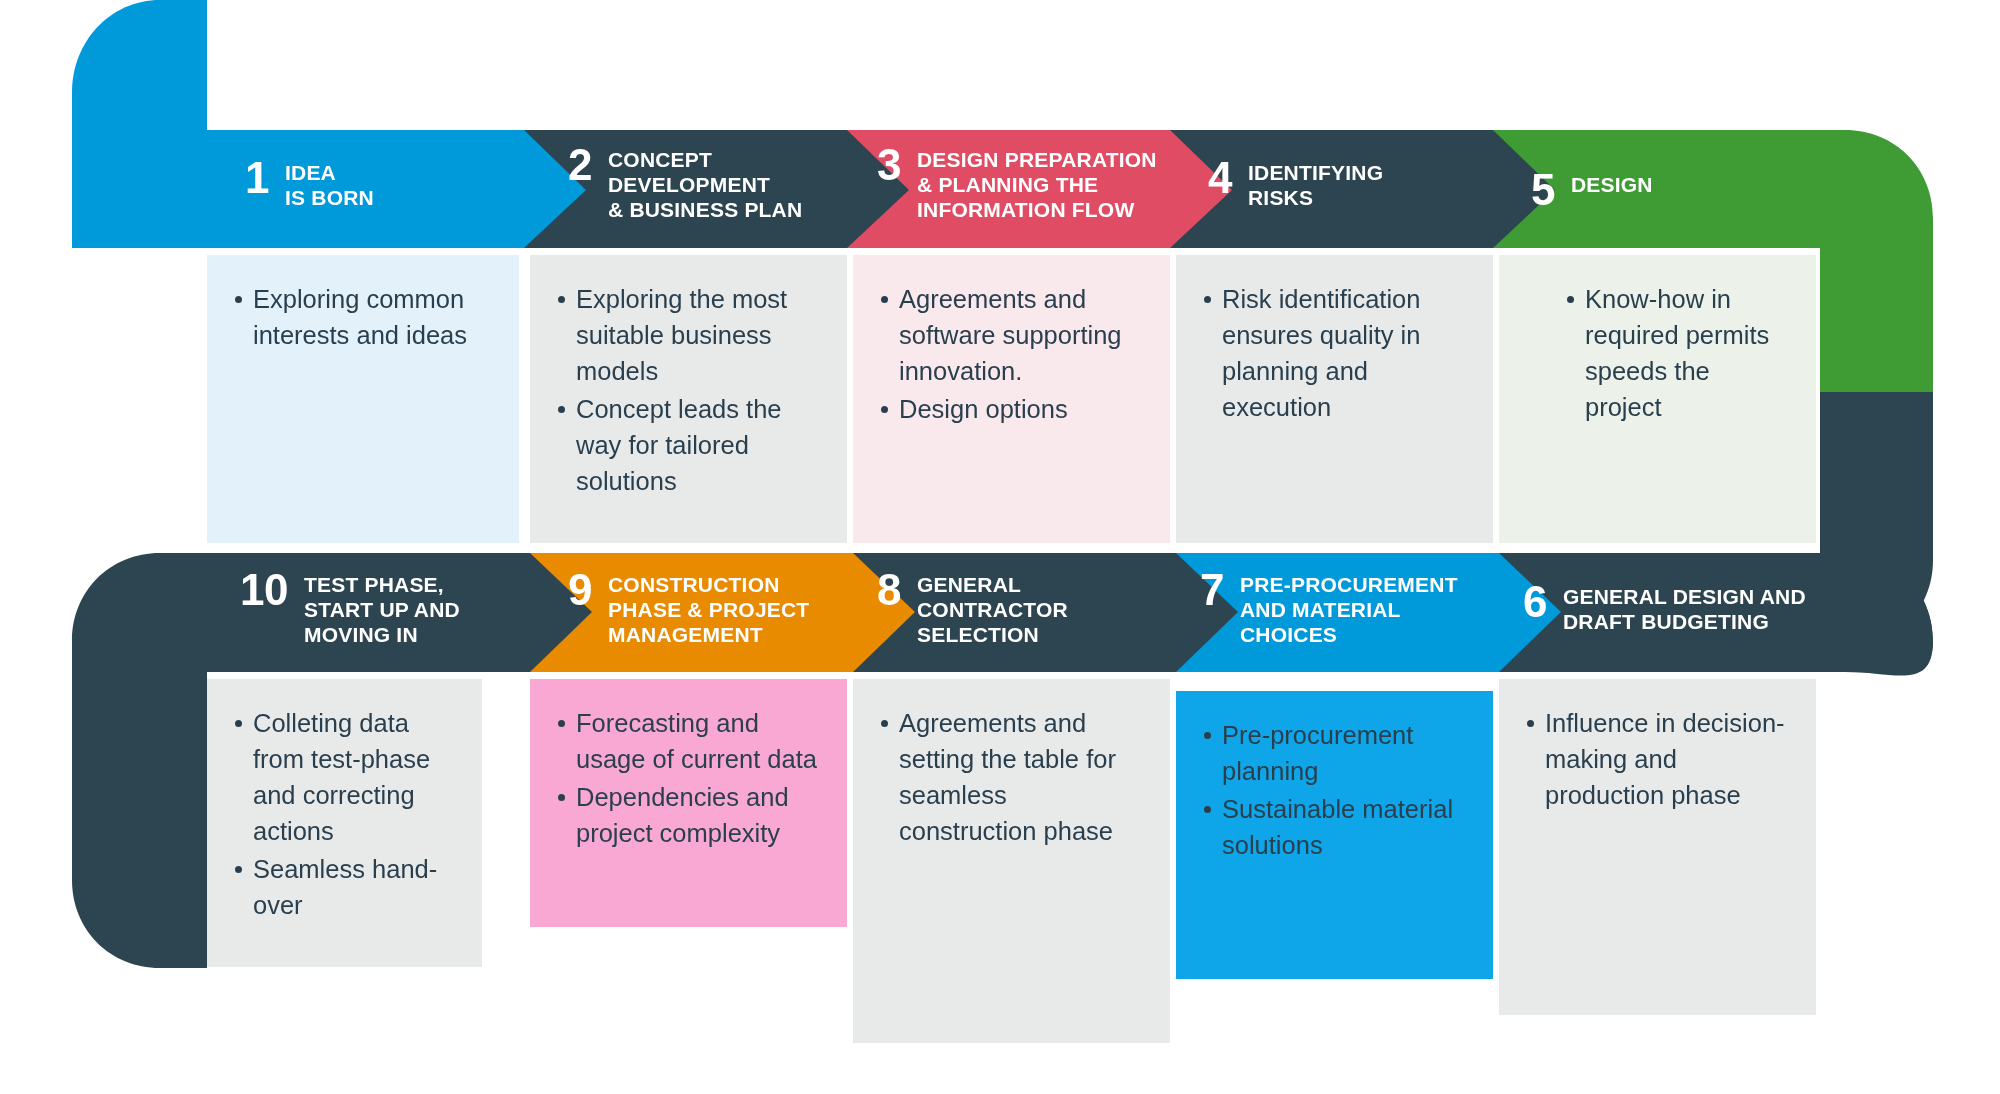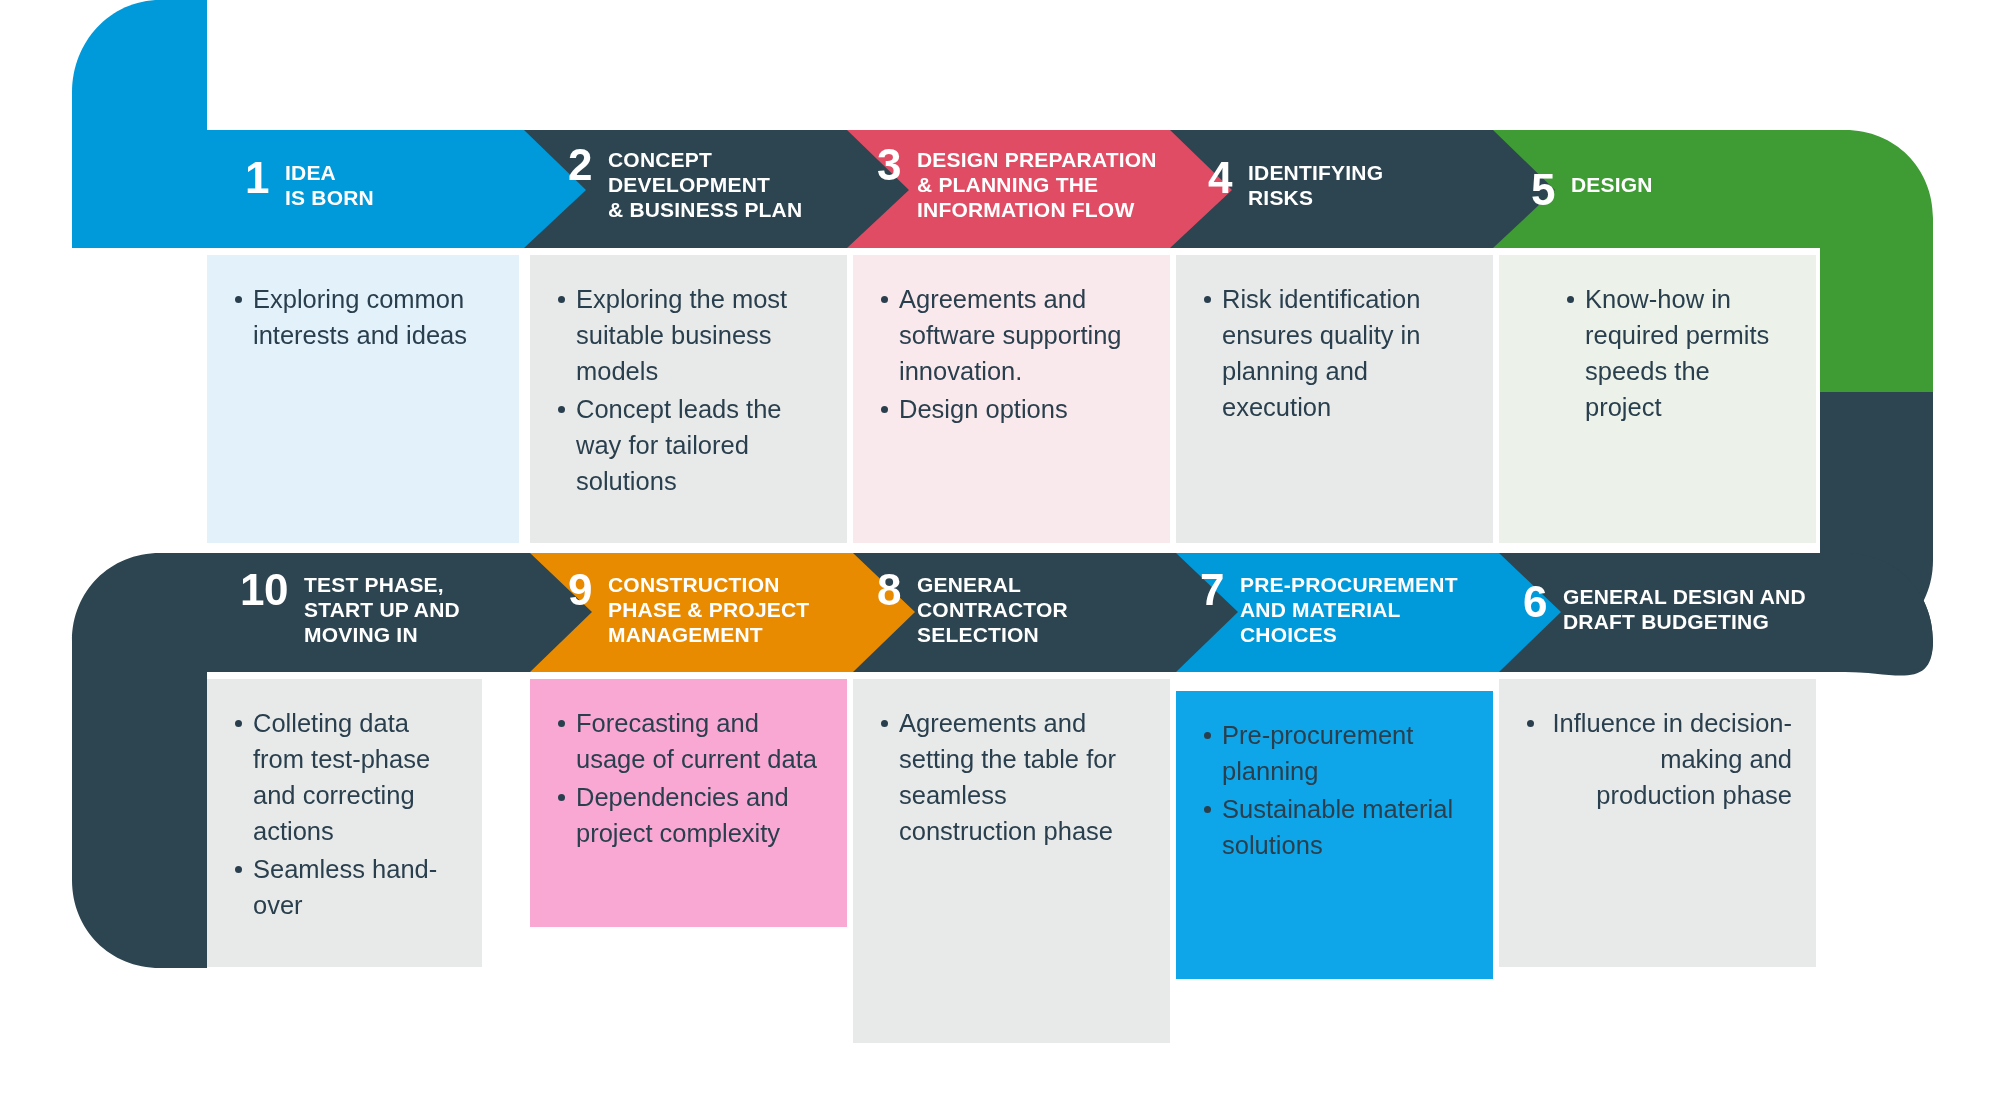--- a/index.html
+++ b/index.html
@@ -173,21 +173,21 @@
     </ul>
   </div>
 
   <div class="panel" style="left:1176px; top:679px; width:317px; height:288px; background:#0ea5e9;margin-top:12px;">
     <ul class="bullets">
       <li>Pre-procurement planning</li>
       <li>Sustainable material solutions</li>
     </ul>
   </div>
 
-  <div class="panel" style="left:1499px; top:679px; width:317px; height:288px; background:#e8eaea;text-align:right;">
+  <div class="panel" style="left:1499px; top:679px; width:317px; height:336px; background:#e8eaea;">
     <ul class="bullets">
       <li>Influence in decision-making and production phase</li>
     </ul>
   </div>
 
   <div class="step-head" style="left:245px; top:156px;">
     <span class="step-num">1</span>
     <span class="step-title">IDEA
 IS BORN</span>
   </div>

